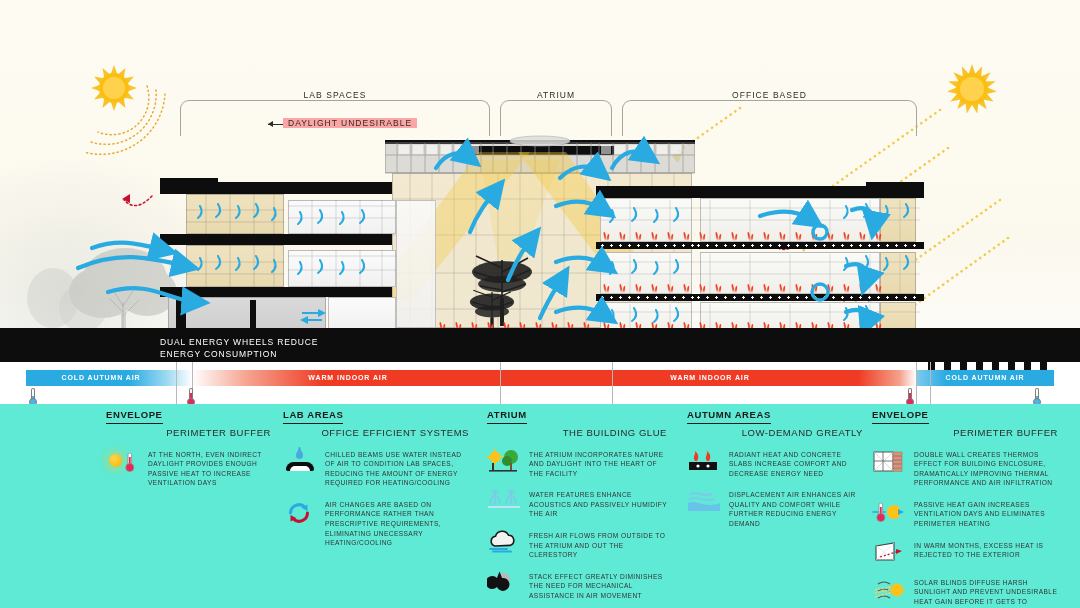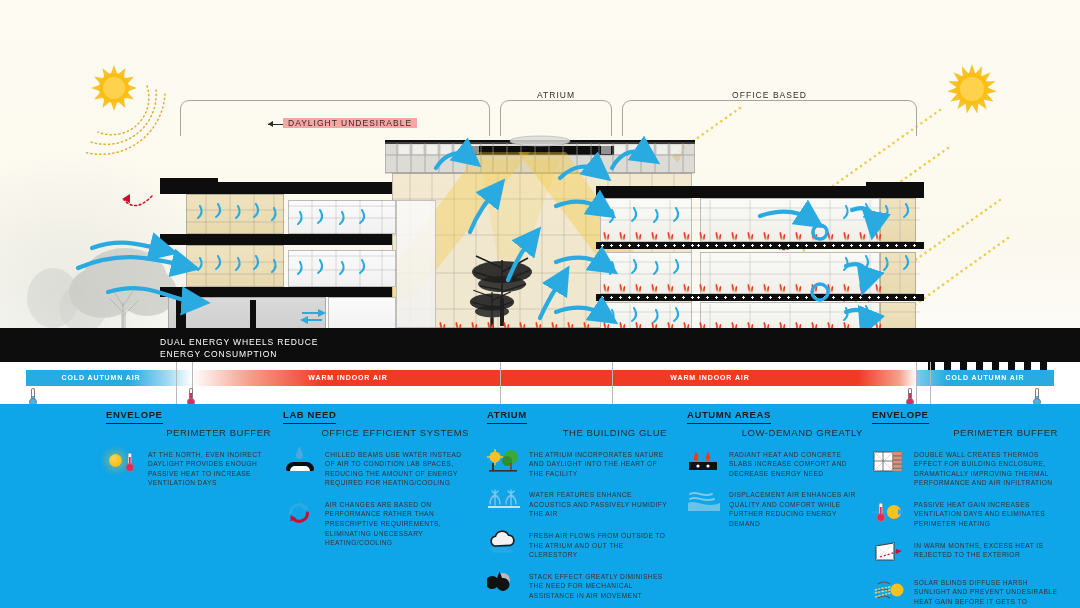--- a/index.html
+++ b/index.html
@@ -118,21 +118,21 @@
   .thermo .bulb {
     position: absolute; left: 0.5px; top: 10px; width: 8px; height: 8px;
     border-radius: 50%; border: 1px solid #7d7d7d;
   }
   .thermo.cold .bulb { background: #4fb3e8; }
   .thermo.cold .stem { background: linear-gradient(180deg,#fff 55%, #4fb3e8 55%); }
   .thermo.hot .bulb { background: #e8265a; }
   .thermo.hot .stem { background: linear-gradient(180deg,#fff 30%, #e8265a 30%); }
 
   
-  .legend { position: absolute; left: 0; top: 404px; width: 1080px; height: 204px; background:#0ea5e9;padding-left:33px; }
+  .legend { position: absolute; left: 0; top: 404px; width: 1080px; height: 204px; background:#5eead4;padding-left:33px; }
   .col { position: absolute; top: 0; }
   .col-title {
     font-size: 9.5px; font-weight: bold; letter-spacing: .6px; color: #1a1a1a;
     padding-bottom: 2.5px; display: inline-block; border-bottom: 1px solid #1a1a1a;
   }
   .col-sub {
     font-size: 9.5px; letter-spacing: .55px; color: #2a2a2a; margin-top: 3px;
     white-space: nowrap;
     text-align: right;
   }
@@ -253,20 +253,21 @@
     </g>
     <g fill="#c8102e">
       <polygon points="806,236 798,231 806,228"></polygon>
       <polygon points="878,294 870,289 878,286"></polygon>
       <polygon points="122,199 130,194 130,203"></polygon>
     </g>
   </svg>
 
   <div class="bracket-layer">
     <div class="brk" style="left:180px;top:100px;width:310px;"></div>
+    <div class="brk-label" style="left:180px;top:90px;width:310px;">LAB SPACES</div>
 
     <div class="brk" style="left:500px;top:100px;width:112px;"></div>
     <div class="brk-label" style="left:500px;top:90px;width:112px;">ATRIUM</div>
 
     <div class="brk" style="left:622px;top:100px;width:295px;"></div>
     <div class="brk-label" style="left:622px;top:90px;width:295px;">OFFICE BASED</div>
 
     <div class="dim-line" style="left:268px;top:124px;width:130px;"></div>
     <div class="dim-arrow l" style="left:268px;top:121px;"></div>
     <div class="dim-arrow r" style="left:393px;top:121px;"></div>
@@ -637,21 +638,21 @@
                 <rect x="3.9" y="4" width="1.8" height="9" fill="#e8265a"></rect>
                 <circle cx="4.8" cy="14.5" r="4" fill="#e8265a" stroke="#8d8d8d" stroke-width=".8"></circle>
               </svg>
           </span>
         </div>
         <div class="entry-txt">AT THE NORTH, EVEN INDIRECT DAYLIGHT PROVIDES ENOUGH PASSIVE HEAT TO INCREASE VENTILATION DAYS</div>
       </div>
     </div>
 
     <div class="col" style="left:283px;width:186px;">
-      <div class="col-title">LAB NEED</div>
+      <div class="col-title">LAB AREAS</div>
       <div class="col-sub">OFFICE EFFICIENT SYSTEMS</div>
       <div class="entry">
         <div class="entry-ico">
           <span class="ic-drop"></span>
             <span class="ic-beam"></span>
         </div>
         <div class="entry-txt">CHILLED BEAMS USE WATER INSTEAD OF AIR TO CONDITION LAB SPACES, REDUCING THE AMOUNT OF ENERGY REQUIRED FOR HEATING/COOLING</div>
       </div>
       <div class="entry">
         <div class="entry-ico">

